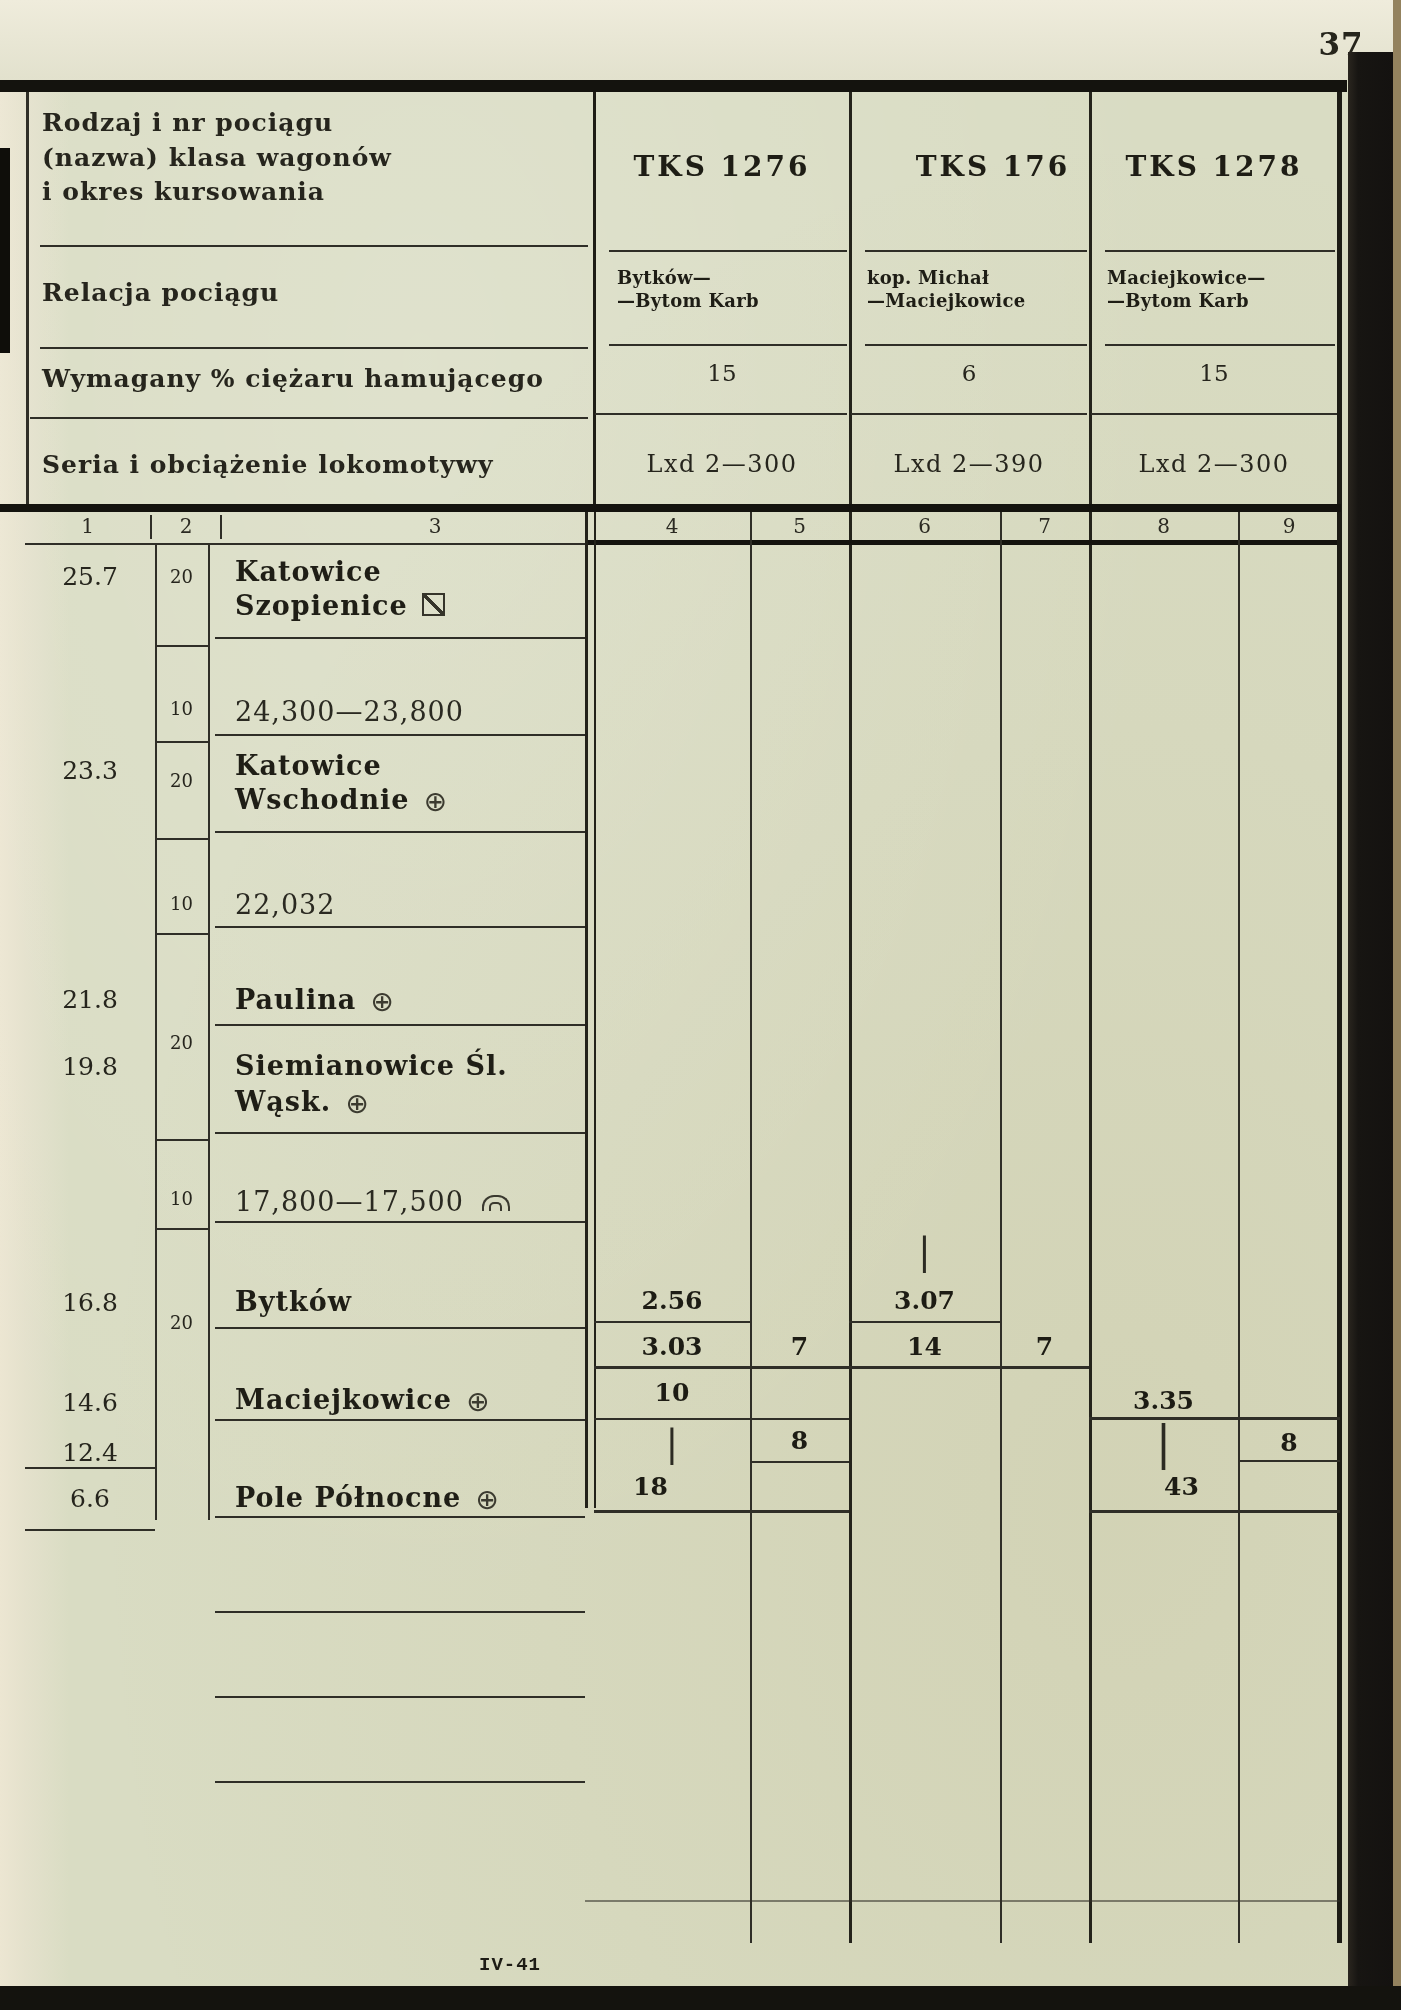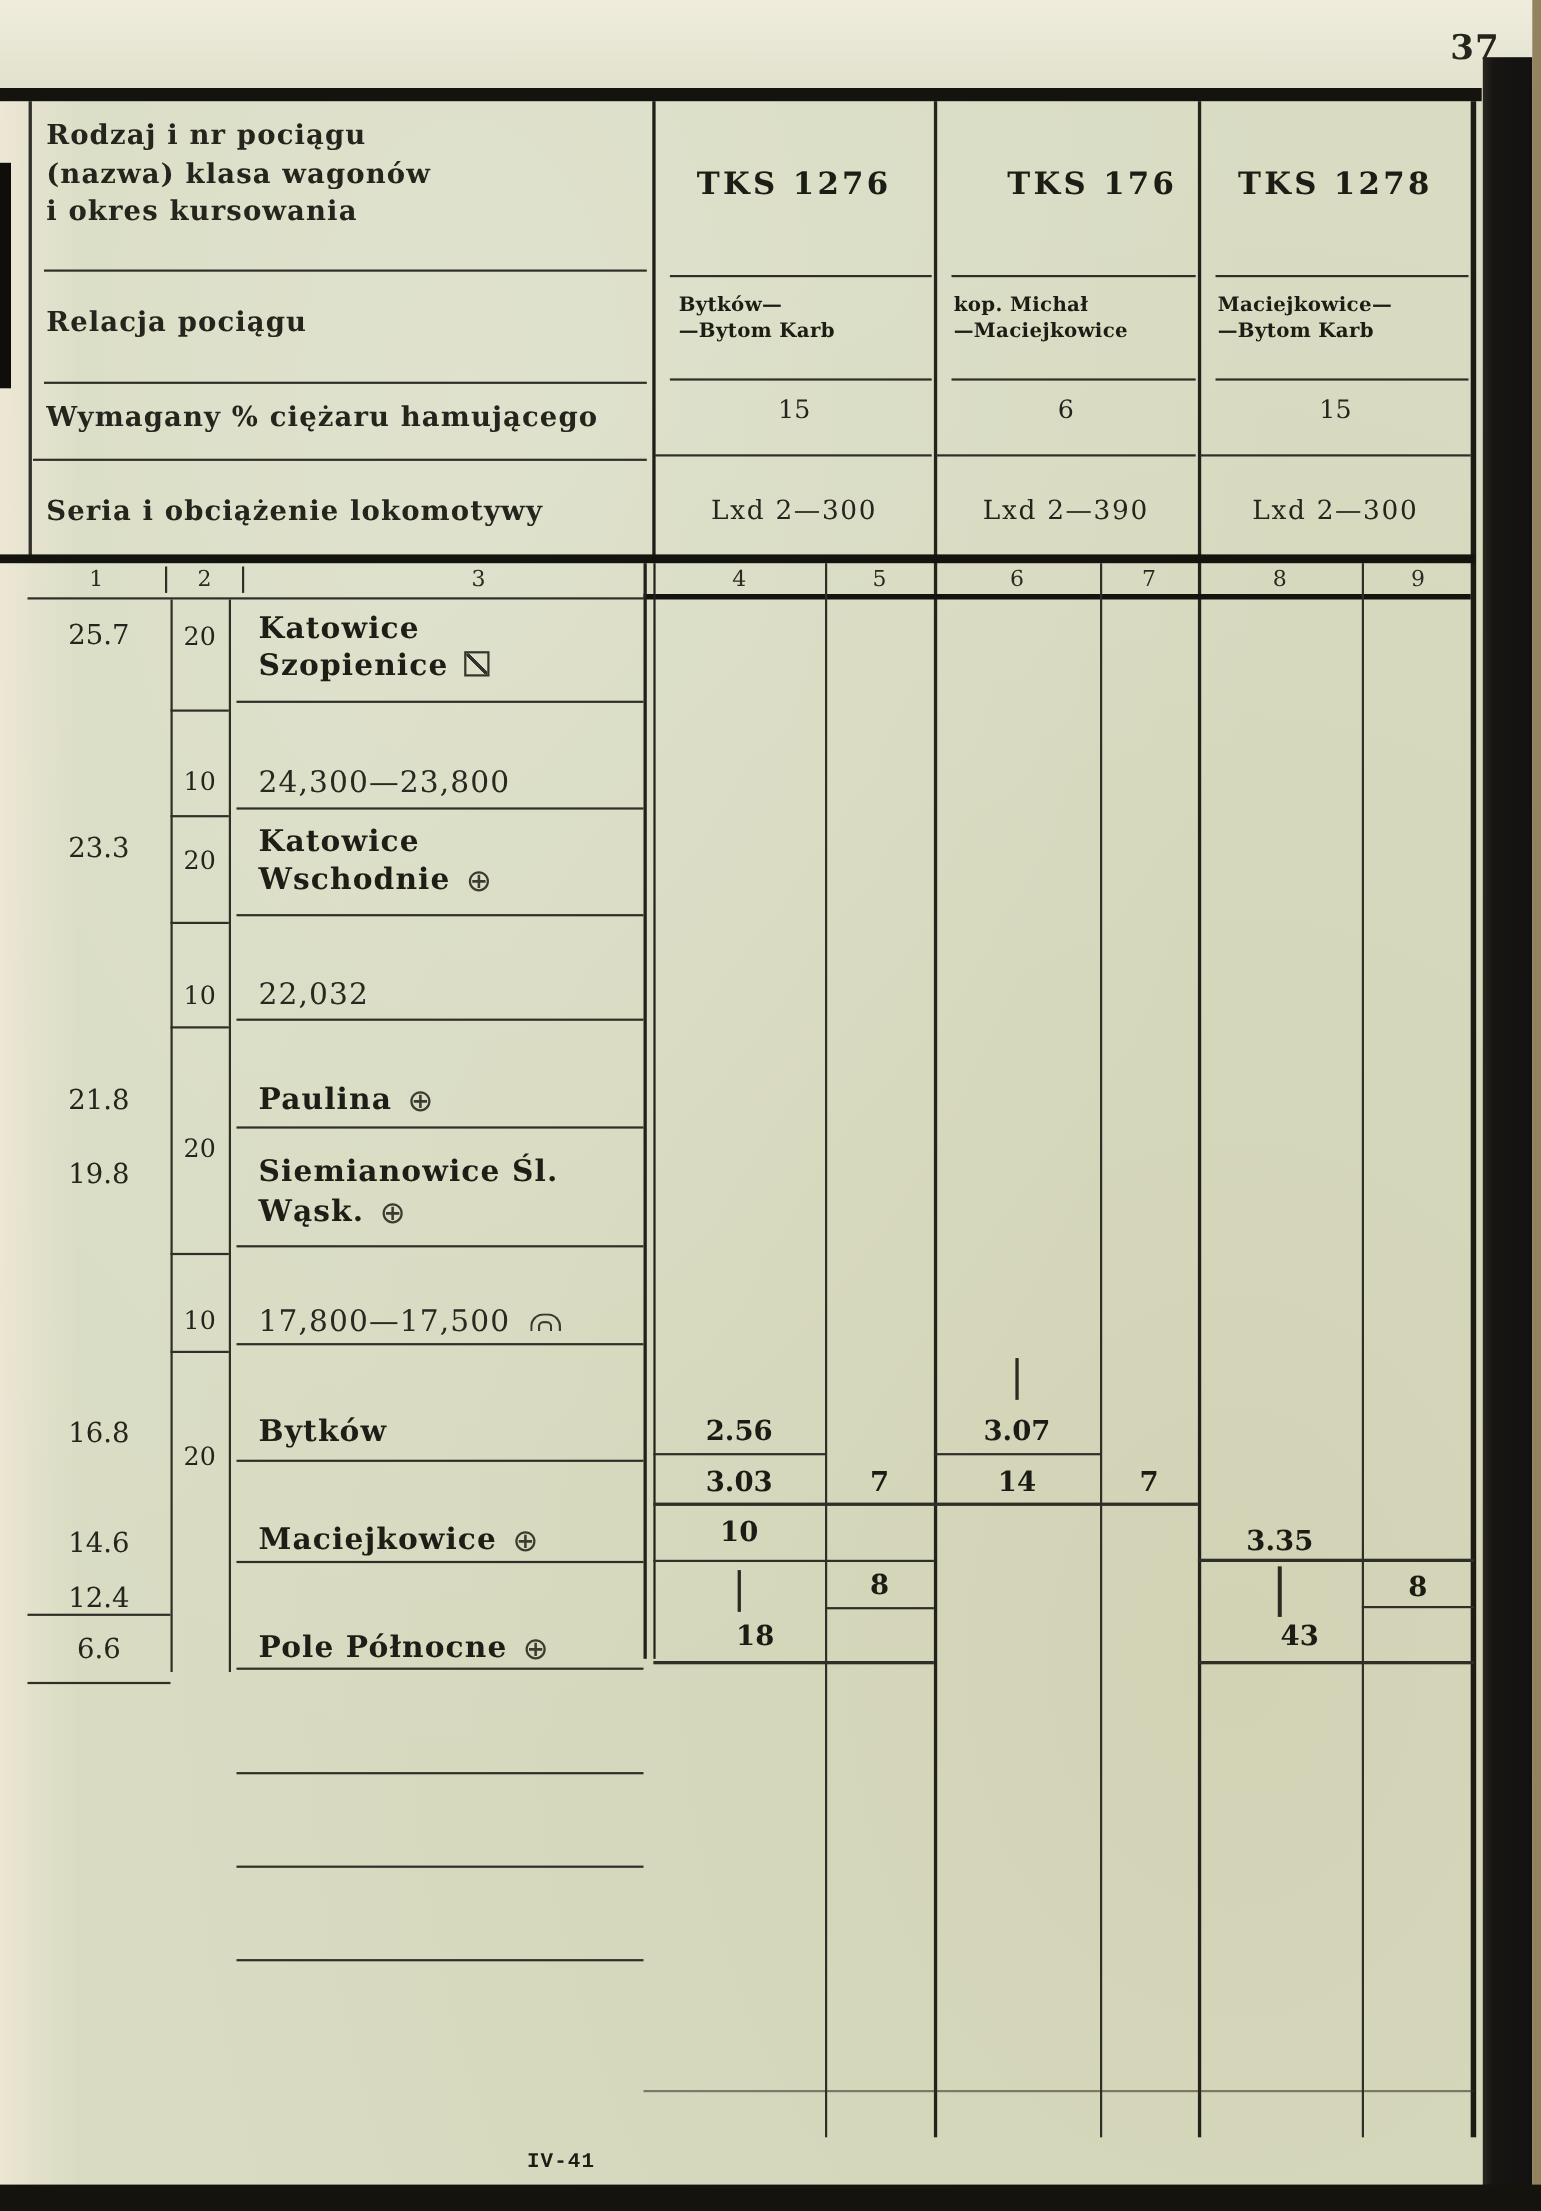--- a/index.html
+++ b/index.html
@@ -18,21 +18,21 @@
   .pre{white-space:pre-line;}
   .nowrap{white-space:nowrap;}
   .ctr{text-align:center;}
   .hdr-label{font-size:25px;letter-spacing:1px;line-height:1.38;color:#26251d;font-weight:bold;}
   .tks{font-weight:bold;font-size:28px;letter-spacing:3px;color:#1e1d15;}
   .rel{font-weight:bold;font-size:18px;line-height:1.3;letter-spacing:.3px;color:#1e1d15;}
   .brake{font-size:23px;}
   .loco{font-size:24px;letter-spacing:1.5px;}
   .colnum{font-size:20px;color:#2b2a22;}
   .km{font-size:25px;}
-  .pct{font-size:23px;}
+  .pct{font-size:18px;}
   .station{font-weight:bold;font-size:27px;letter-spacing:1px;color:#1f1e16;}
   .range{font-size:27px;letter-spacing:1px;color:#2a2921;}
   .time{font-weight:bold;font-size:25px;color:#1d1c14;}
   .passmark{font-size:38px;font-weight:normal;color:#2c2b23;line-height:1;}
   .icon-oplus{font-family:"DejaVu Sans","Liberation Sans",sans-serif;font-weight:normal;
     font-size:28px;color:#3c3b30;margin-left:14px;vertical-align:-2px;letter-spacing:0;}
   .sq-icon{display:inline-block;width:19px;height:19px;border:2.5px solid #35342a;margin-left:14px;
     vertical-align:-1px;background:linear-gradient(45deg, rgba(0,0,0,0) 44%, #35342a 44%, #35342a 56%, rgba(0,0,0,0) 56%);}
   .arch-icon{display:inline-block;position:relative;width:24px;height:14px;margin-left:18px;
     border:2.5px solid #3a392f;border-bottom:none;border-radius:12px 12px 0 0;vertical-align:0px;}
@@ -197,17 +197,17 @@
   <div class="abs time ctr" style="left:594px;top:1332px;width:156px;">3.03</div>
   <div class="abs time ctr" style="left:750px;top:1332px;width:99px;">7</div>
   <div class="abs time ctr" style="left:849px;top:1332px;width:151px;">14</div>
   <div class="abs time ctr" style="left:1000px;top:1332px;width:89px;">7</div>
   <div class="abs time ctr" style="left:594px;top:1378px;width:156px;">10</div>
   <div class="abs time ctr" style="left:1089px;top:1386px;width:149px;">3.35</div>
   <div class="abs passmark ctr" style="left:594px;top:1424px;width:156px;">|</div>
   <div class="abs time ctr" style="left:750px;top:1426px;width:99px;">8</div>
   <div class="abs passmark ctr" style="left:1089px;top:1420px;width:149px;font-size:46px;">|</div>
   <div class="abs time ctr" style="left:1238px;top:1428px;width:102px;">8</div>
-  <div class="abs time ctr" style="left:616px;top:1472px;width:141px;">18</div>
+  <div class="abs time ctr" style="left:580px;top:1472px;width:141px;">18</div>
   <div class="abs time ctr" style="left:1089px;top:1472px;width:149px;margin-left:18px;">43</div>
 
   <div class="abs footer ctr" style="left:420px;top:1954px;width:180px;font-family:Liberation Mono, monospace;">IV-41</div>
 </div>
 
 </body></html>

